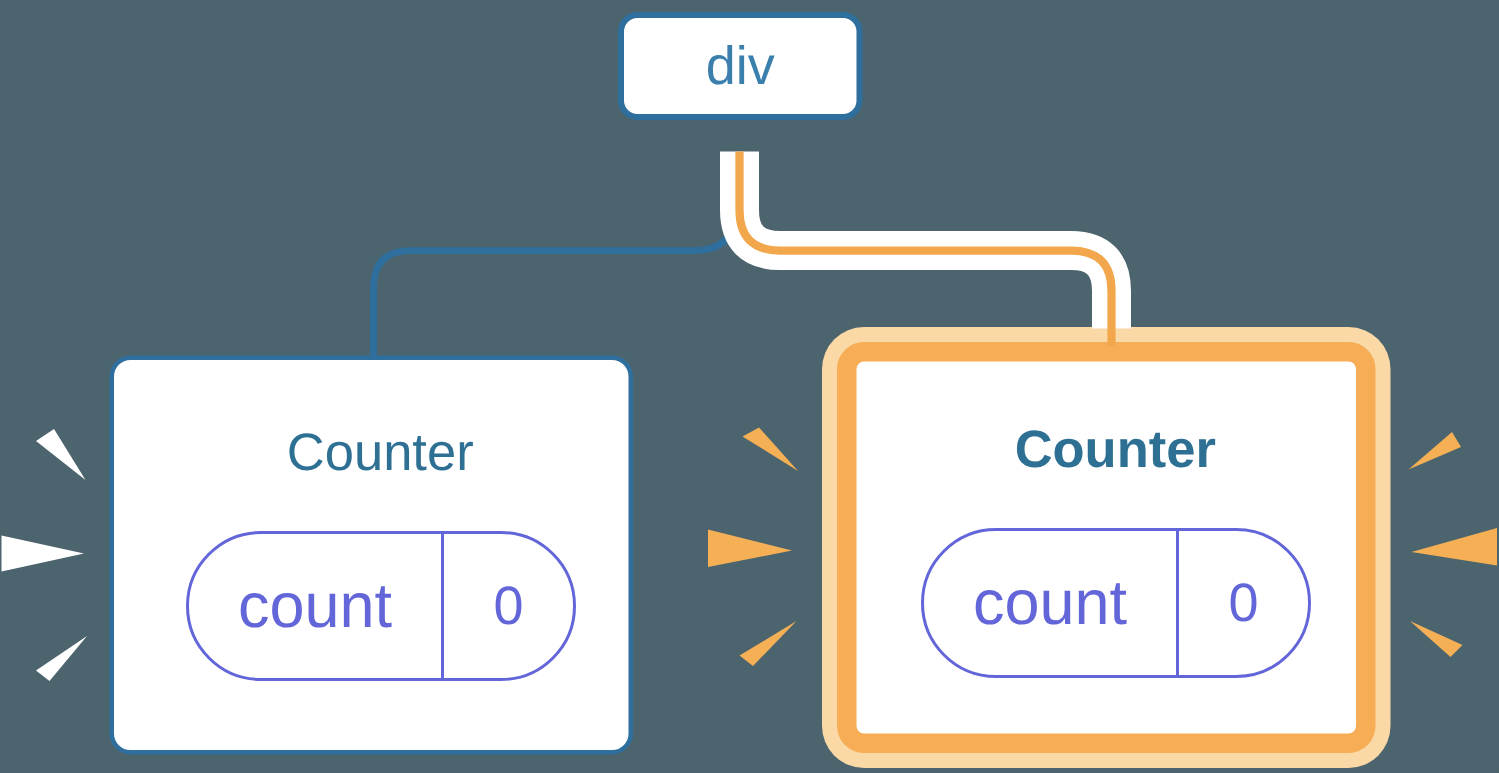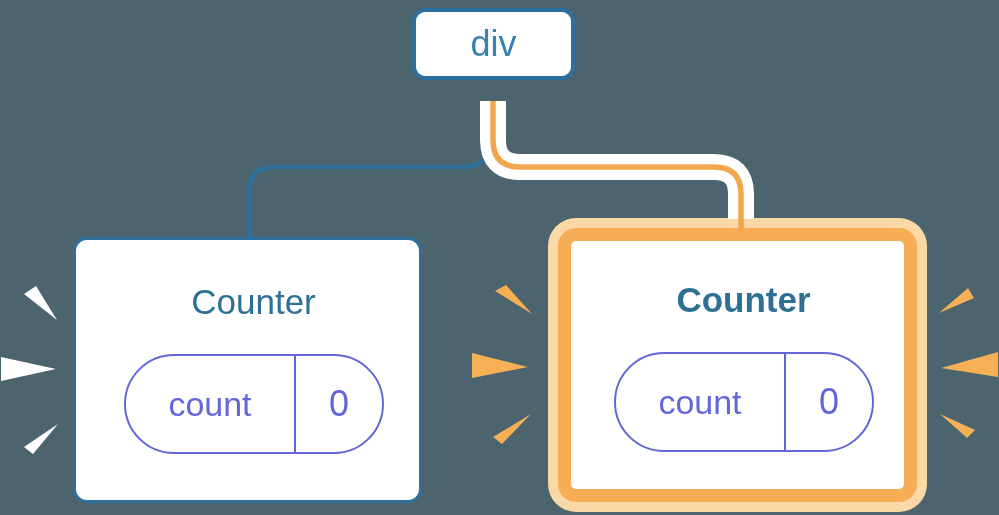--- a/index.html
+++ b/index.html
@@ -60,21 +60,21 @@
     width: 260px; height: 100px;
     border: 2px solid var(--purple, #6366D9);
     border-radius: 52px;
     display: flex;
     color: var(--purple, #6366D9);
     background: var(--white, #fff);
   }
   .pill-key {
     flex: 0 0 66%;
     display: flex; align-items: center; justify-content: center;
-    font-size: 34px;
+    font-size: 42px;
     text-align: right;
   }
   .pill-value {
     flex: 1;
     border-left: 2px solid var(--purple, #6366D9);
     display: flex; align-items: center; justify-content: center;
     font-size: 36px;
   }
 
   svg.overlay {

